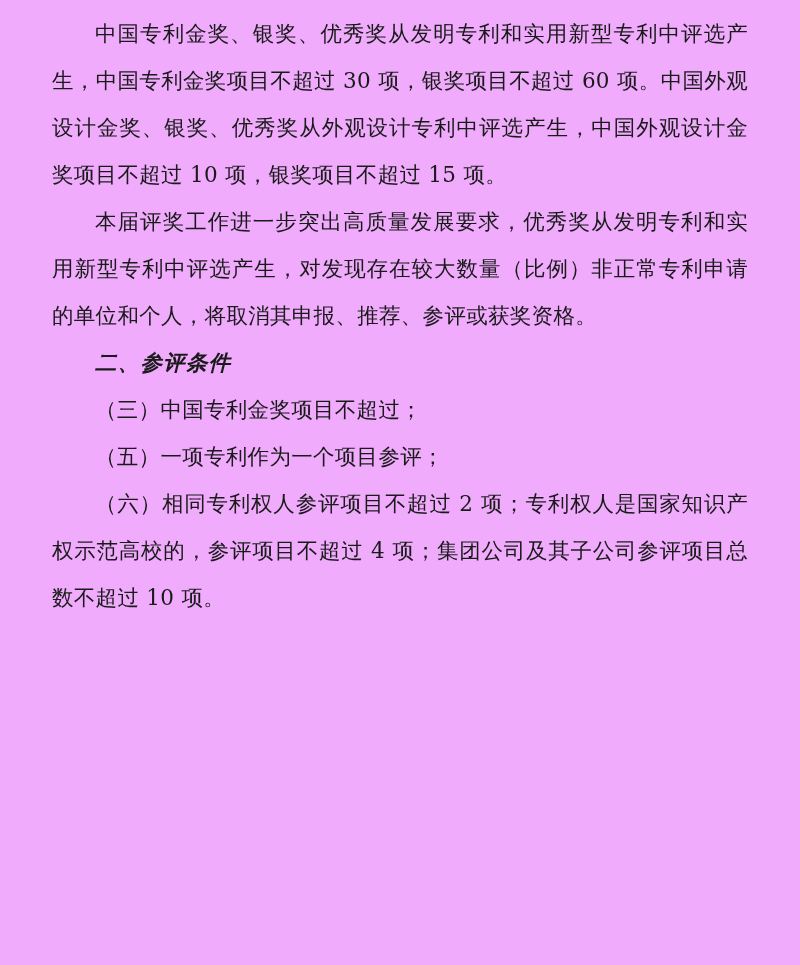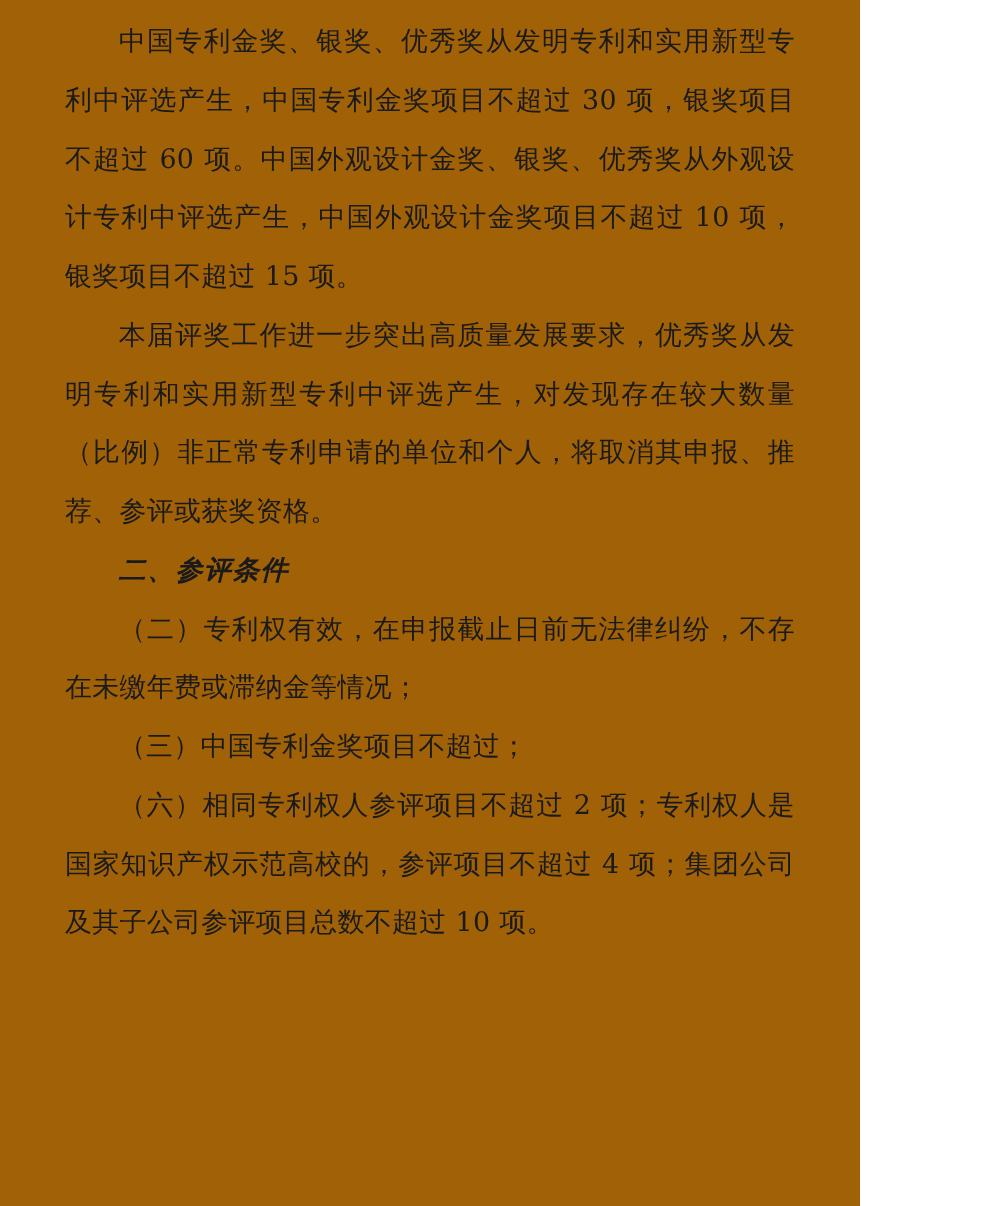--- a/index.html
+++ b/index.html
@@ -8,25 +8,25 @@
     background: #ffffff;
   }
   body {
     width: 800px;
     height: 965px;
     font-family: "DejaVu Serif", "Liberation Serif", serif;
     color: #1a1a1a;
     overflow: hidden;
   }
   .page {
-    width: 688px;
+    width: 800px;
     height: 965px;
     box-sizing: border-box;
     padding: 10px 52px 0 52px;
-    background: #a16207;
+    background: #f0abfc;
   }
   .doc-body {
     font-size: 21.5px;
     line-height: 47px;
     text-align: justify;
     text-justify: inter-ideograph;
     letter-spacing: 0.3px;
   }
   .para {
     text-indent: 2em;
@@ -54,22 +54,22 @@
   <div class="doc-body">
 
     <p class="para">中国专利金奖、银奖、优秀奖从发明专利和实用新型专利中评选产生，中国专利金奖项目不超过 30 项，银奖项目不超过 60 项。中国外观设计金奖、银奖、优秀奖从外观设计专利中评选产生，中国外观设计金奖项目不超过 10 项，银奖项目不超过 15 项。</p>
 
     <p class="para">本届评奖工作进一步突出高质量发展要求，优秀奖从发明专利和实用新型专利中评选产生，对发现存在较大数量（比例）非正常专利申请的单位和个人，将取消其申报、推荐、参评或获奖资格。</p>
 
     <p class="heading">二、参评条件</p>
 
 
 
-    <p class="item">（二）专利权有效，在申报截止日前无法律纠纷，不存在未缴年费或滞纳金等情况；</p>
 
     <p class="item">（三）中国专利金奖项目不超过；</p>
 
 
+    <p class="item">（五）一项专利作为一个项目参评；</p>
 
     <p class="item">（六）相同专利权人参评项目不超过 2 项；专利权人是国家知识产权示范高校的，参评项目不超过 4 项；集团公司及其子公司参评项目总数不超过 10 项。</p>
 
   </div>
 </div>
 
 </body></html>

